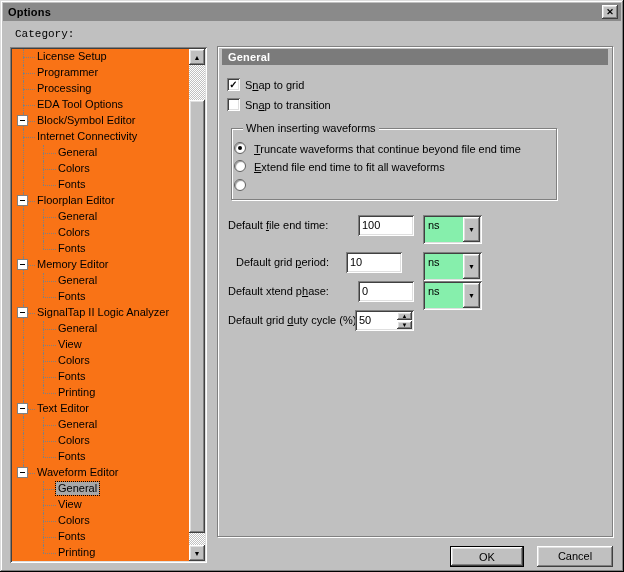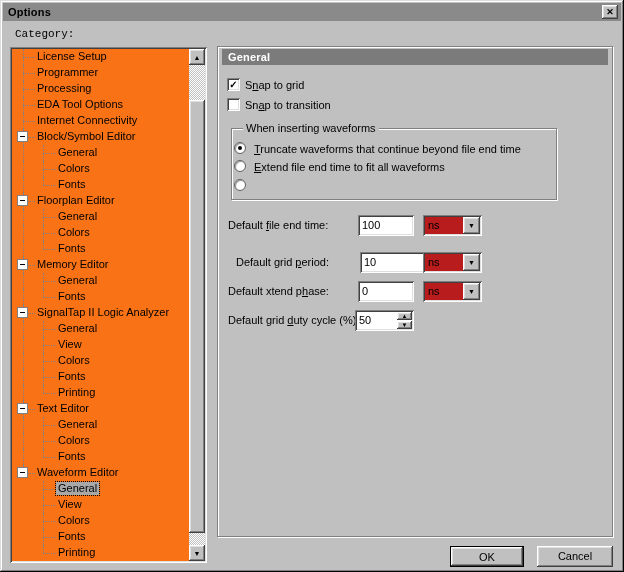--- a/index.html
+++ b/index.html
@@ -114,21 +114,21 @@
   }
   .group-title { position:absolute; left:11px; top:-7px; background:#c0c0c0; padding:0 3px; line-height:13px; }
 
   
   .field {
     background:#ffffff; height:21px; line-height:17px; padding:2px 0 0 4px;
     box-shadow: inset 1px 1px 0 #808080, inset -1px -1px 0 #ffffff,
                 inset 2px 2px 0 #404040, inset -2px -2px 0 #dfdfdf;
   }
   .combo {
-    background:#b91c1c; height:21px;
+    background:#86efac; height:29px;
     box-shadow: inset 1px 1px 0 #808080, inset -1px -1px 0 #ffffff,
                 inset 2px 2px 0 #404040, inset -2px -2px 0 #dfdfdf;
   }
   .combo-text { position:absolute; left:5px; top:4px; line-height:13px; }
   .combo-btn {
     position:absolute; top:2px; right:2px; bottom:2px; width:17px;
     display:flex; align-items:center; justify-content:center; font-size:7px;
   }
   .spin-field { padding-right:18px; }
   .spin-btn {
@@ -178,29 +178,29 @@
           <span class="tlabel" style="left:23px">Processing</span>
         </div>
         <div class="trow">
           <span class="vl vf" style="left:11px"></span>
           <span class="hl" style="left:11px;width:12px"></span>
           <span class="tlabel" style="left:23px">EDA Tool Options</span>
         </div>
         <div class="trow">
           <span class="vl vf" style="left:11px"></span>
           <span class="hl" style="left:11px;width:12px"></span>
+          <span class="mbox">
+            <span class="mline"></span>
+          </span>
+          <span class="tlabel" style="left:23px">Block/Symbol Editor</span>
+        </div>
+        <div class="trow">
+          <span class="vl vf" style="left:11px"></span>
+          <span class="hl" style="left:11px;width:12px"></span>
           <span class="tlabel" style="left:23px">Internet Connectivity</span>
-        </div>
-        <div class="trow">
-          <span class="vl vf" style="left:11px"></span>
-          <span class="hl" style="left:11px;width:12px"></span>
-          <span class="mbox">
-            <span class="mline"></span>
-          </span>
-          <span class="tlabel" style="left:23px">Block/Symbol Editor</span>
         </div>
         <div class="trow">
           <span class="vl vf" style="left:11px"></span>
           <span class="vl vf" style="left:31px"></span>
           <span class="hl" style="left:31px;width:13px"></span>
           <span class="tlabel" style="left:44px">General</span>
         </div>
         <div class="trow">
           <span class="vl vf" style="left:11px"></span>
           <span class="vl vf" style="left:31px"></span>
@@ -391,21 +391,21 @@
   <div class="abs radio" style="left:234px;top:179px"></div>
 
   <div class="abs row-label" style="left:228px;top:218px"><span>Default </span><u>f</u><span>ile end time:</span></div>
   <div class="abs field" style="left:358px;top:215px;width:56px">100</div>
   <div class="abs combo" style="left:423px;top:215px;width:59px">
     <span class="combo-text">ns</span>
     <span class="combo-btn raised">▼</span>
   </div>
 
   <div class="abs row-label" style="left:236px;top:255px"><span>Default grid </span><u>p</u><span>eriod:</span></div>
-  <div class="abs field" style="left:360px;top:252px;width:71px">10</div>
+  <div class="abs field" style="left:346px;top:252px;width:56px">10</div>
   <div class="abs combo" style="left:423px;top:252px;width:59px">
     <span class="combo-text">ns</span>
     <span class="combo-btn raised">▼</span>
   </div>
 
   <div class="abs row-label" style="left:228px;top:284px"><span>Default xtend p</span><u>h</u><span>ase:</span></div>
   <div class="abs field" style="left:358px;top:281px;width:56px">0</div>
   <div class="abs combo" style="left:423px;top:281px;width:59px">
     <span class="combo-text">ns</span>
     <span class="combo-btn raised">▼</span>

